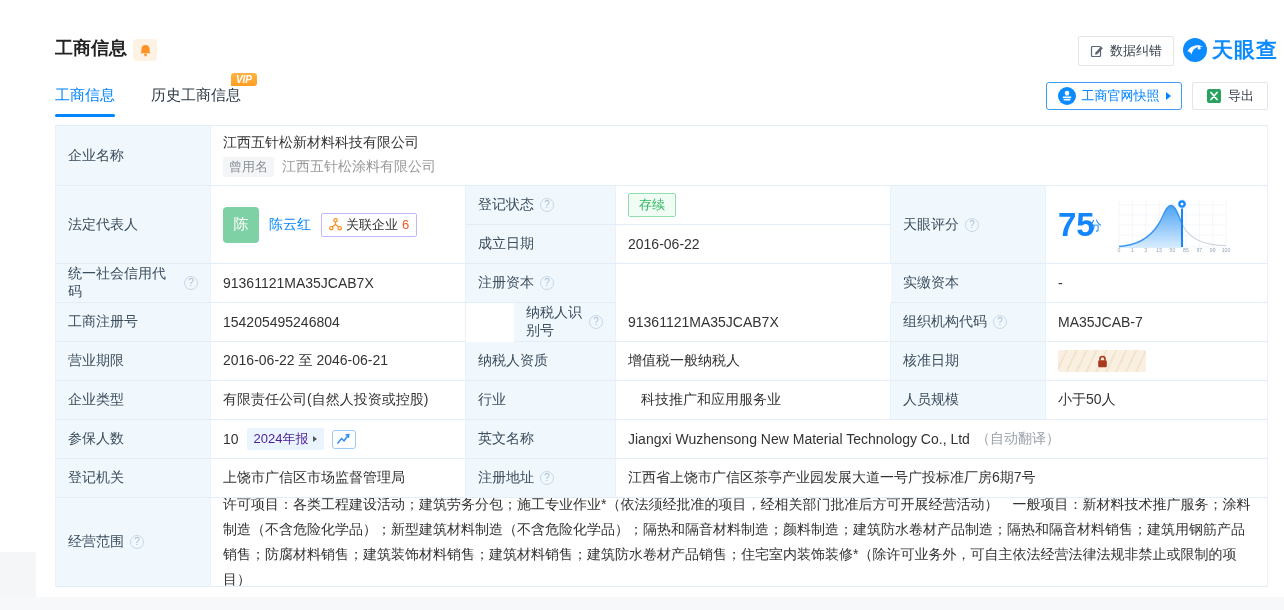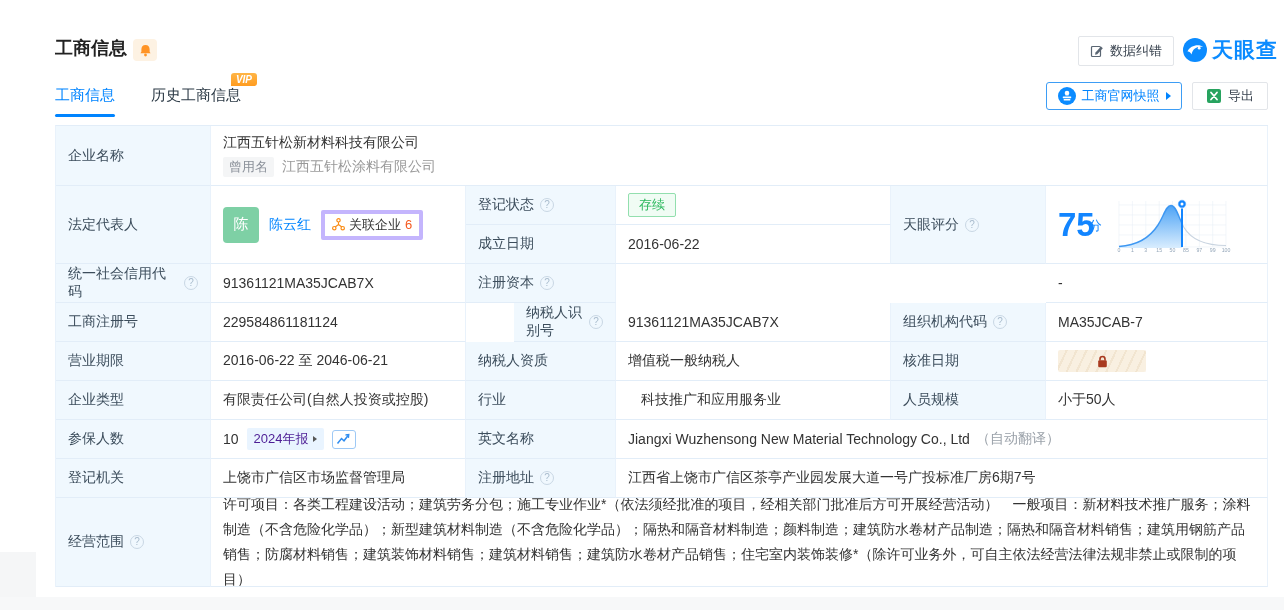--- a/index.html
+++ b/index.html
@@ -37,21 +37,21 @@
     font-size:14px; color:#333; }
   .cell { border-right:1px solid #e9f2fb; border-bottom:1px solid #e2edf8; padding:0 12px; display:flex; align-items:center; gap:6px; background:#fff; min-width:0; overflow:hidden; }
   .lbl { background:#f0f8fe; color:#3c4d5c; }
   .help { width:14px; height:14px; border:1px solid #c9d7e4; border-radius:50%; color:#a9bccd; font-size:10px; line-height:12px; text-align:center; flex:none; cursor:pointer; }
   .help::before { content:"?"; }
   .val-col { flex-direction:column; align-items:flex-start; justify-content:center; gap:5px; }
   .tag-former { background:#f4f5f6; color:#8a9099; font-size:13px; padding:1px 6px; border-radius:2px; flex:none; }
   .former-name { color:#999; }
   .avatar { width:36px; height:36px; background:#7ed0a5; color:#fff; border-radius:4px; display:flex; align-items:center; justify-content:center; font-size:15px; flex:none; cursor:pointer; }
   .link { color:#0084ff; cursor:pointer; }
-  .tag-related { border:4px solid #c4b5fd; border-radius:2px; padding:2px 7px; display:inline-flex; align-items:center; gap:4px; font-size:13px; color:#333; cursor:pointer; }
+  .tag-related { border:1px solid #c4b5fd; border-radius:2px; padding:2px 7px; display:inline-flex; align-items:center; gap:4px; font-size:13px; color:#333; cursor:pointer; }
   .related-count { color:#f5591f; }
   .tag-status { border:1px solid #92dfae; background:#f0fcf4; color:#2eb95f; padding:2px 10px; border-radius:2px; font-size:13px; cursor:default; }
   .trend { width:24px; height:19px; border:1px solid #9ec9f5; border-radius:3px; flex:none; display:flex; align-items:center; justify-content:center; cursor:pointer; background:#fff; }
   .tag-report { background:#e9f4ff; color:#4c1d95; font-size:13px; padding:2px 7px; border-radius:2px; display:inline-flex; align-items:center; gap:4px; cursor:pointer; }
   .lock-box { width:88px; height:22px; border-radius:2px; background:repeating-linear-gradient(115deg,#f9f0e1 0 7px,#f2e5d0 7px 9px); display:flex; align-items:center; justify-content:center; cursor:pointer; }
   .note { color:#9aa1a9; }
   .score-cell { padding:0 6px 0 12px; gap:10px; }
   .score-num { font-size:33px; font-weight:bold; color:#1285ff; line-height:1; }
   .score-unit { font-size:13px; color:#1285ff; align-self:flex-end; margin:0 2px 6px -6px; }
   .score-wrap { display:flex; align-items:center; }
@@ -236,29 +236,32 @@
         <span>统一社会信用代码</span>
           <span class="help"></span>
       </div>
       <div class="cell" style="grid-area:4/2/5/3;">
           <span>91361121MA35JCAB7X</span>
         </div>
       <div class="cell lbl" style="grid-area:4/3/5/4;">
         <span>注册资本</span>
           <span class="help"></span>
       </div>
+      <div class="cell lbl" style="grid-area:4/5/5/6;">
+          <span>实缴资本</span>
+        </div>
       <div class="cell" style="grid-area:4/6/5/7;">
           <span>-</span>
         </div>
 
       <div class="cell lbl" style="grid-area:5/1/6/2;">
           <span>工商注册号</span>
         </div>
       <div class="cell" style="grid-area:5/2/6/3;">
-          <span>229584861181124</span>
+          <span>154205495246804</span>
         </div>
       <div class="cell lbl" style="grid-area:5/3/6/4;margin-left:48px;">
         <span>纳税人识别号</span>
           <span class="help"></span>
       </div>
       <div class="cell" style="grid-area:5/4/6/5;">
           <span>91361121MA35JCAB7X</span>
         </div>
       <div class="cell lbl" style="grid-area:5/5/6/6;">
         <span>组织机构代码</span>

